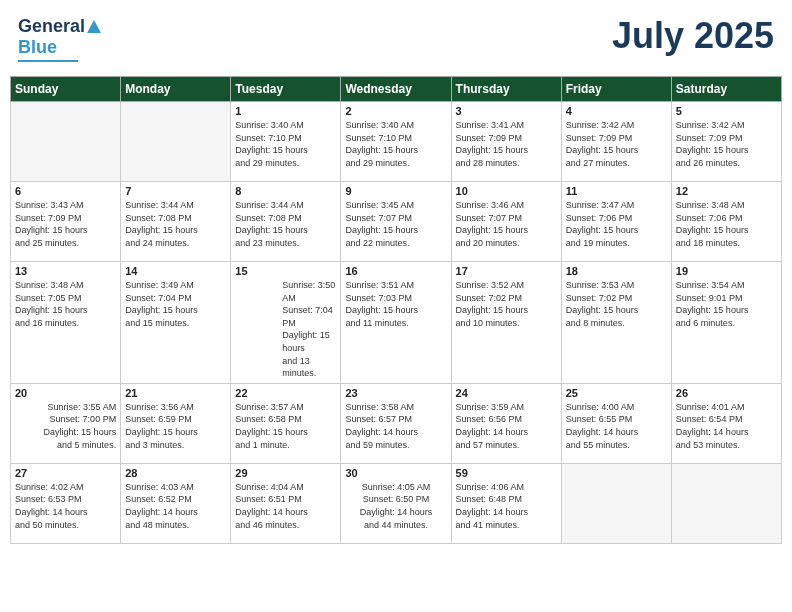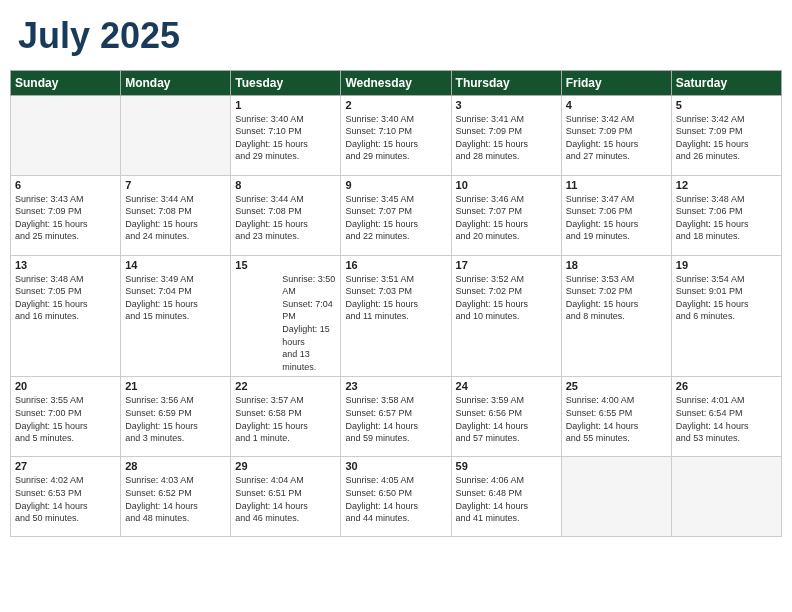--- a/index.html
+++ b/index.html
@@ -79,20 +79,30 @@
       color: #333;
     }
     tr:nth-child(even) td:not(.empty) {
       background: #fff;
     }
   </style>
 </head>
 <body>
 
 <div class="header">
+  <div class="logo">
+    <div style="display:flex;align-items:center;">
+      <span style="font-size:18px;font-weight:bold;color:#1a3a5c;">General</span>
+      <span style="display:inline-block;width:0;height:0;border-left:7px solid transparent;border-right:7px solid transparent;border-bottom:13px solid #3399cc;margin:0 2px 0 2px;vertical-align:middle;"></span>
+    </div>
+    <div style="display:flex;align-items:center;">
+      <span style="font-size:18px;font-weight:bold;color:#3399cc;">Blue</span>
+    </div>
+    <div class="logo-line"></div>
+  </div>
   <div class="title-section">
     <div class="month-year">July 2025</div>
   </div>
 </div>
 
 <table>
   <thead>
     <tr>
 
     <th>Sunday</th>
@@ -242,21 +252,21 @@
           <span class="day-num">19</span>
           <div class="day-info" style="white-space: pre-line;">Sunrise: 3:54 AM
 Sunset: 9:01 PM
 Daylight: 15 hours
 and 6 minutes.</div>
         </td>
       </tr>
       <tr>
         <td>
           <span class="day-num">20</span>
-          <div class="day-info" style="white-space: pre-line;">Sunrise: 3:55 AM
+          <div class="day-info" style="white-space: pre-line; text-align: right;">Sunrise: 3:55 AM
 Sunset: 7:00 PM
 Daylight: 15 hours
 and 5 minutes.</div>
         </td>
         <td>
           <span class="day-num">21</span>
           <div class="day-info" style="white-space: pre-line;">Sunrise: 3:56 AM
 Sunset: 6:59 PM
 Daylight: 15 hours
 and 3 minutes.</div>
@@ -314,21 +324,21 @@
         </td>
         <td>
           <span class="day-num">29</span>
           <div class="day-info" style="white-space: pre-line;">Sunrise: 4:04 AM
 Sunset: 6:51 PM
 Daylight: 14 hours
 and 46 minutes.</div>
         </td>
         <td>
           <span class="day-num">30</span>
-          <div class="day-info" style="white-space: pre-line;">Sunrise: 4:05 AM
+          <div class="day-info" style="white-space: pre-line; text-align: center;">Sunrise: 4:05 AM
 Sunset: 6:50 PM
 Daylight: 14 hours
 and 44 minutes.</div>
         </td>
         <td>
           <span class="day-num">59</span>
           <div class="day-info" style="white-space: pre-line;">Sunrise: 4:06 AM
 Sunset: 6:48 PM
 Daylight: 14 hours
 and 41 minutes.</div>

